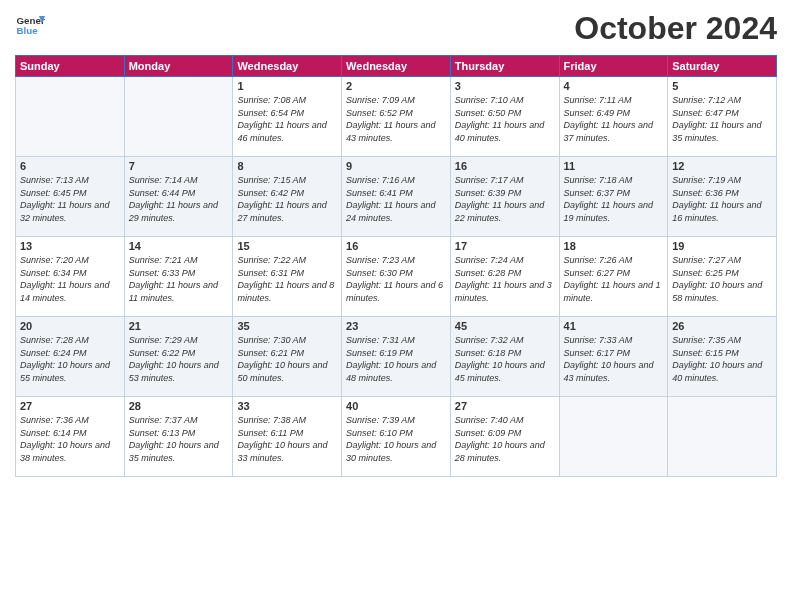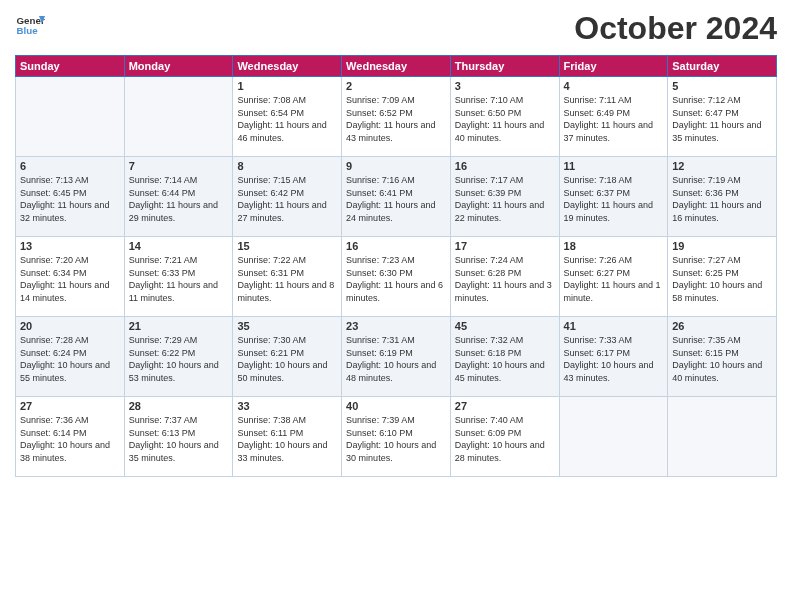--- a/index.html
+++ b/index.html
@@ -78,20 +78,21 @@
     }
     .day-num {
       font-weight: bold;
       font-size: 11px;
       margin-bottom: 2px;
     }
     .day-info {
       font-size: 9px;
       line-height: 1.4;
       color: #333;
+      font-style: italic;
     }
     .empty-cell {
       background: #f5f7fa;
     }
   </style>
 </head>
 <body>
 
 <div class="page">
   <div class="header">

